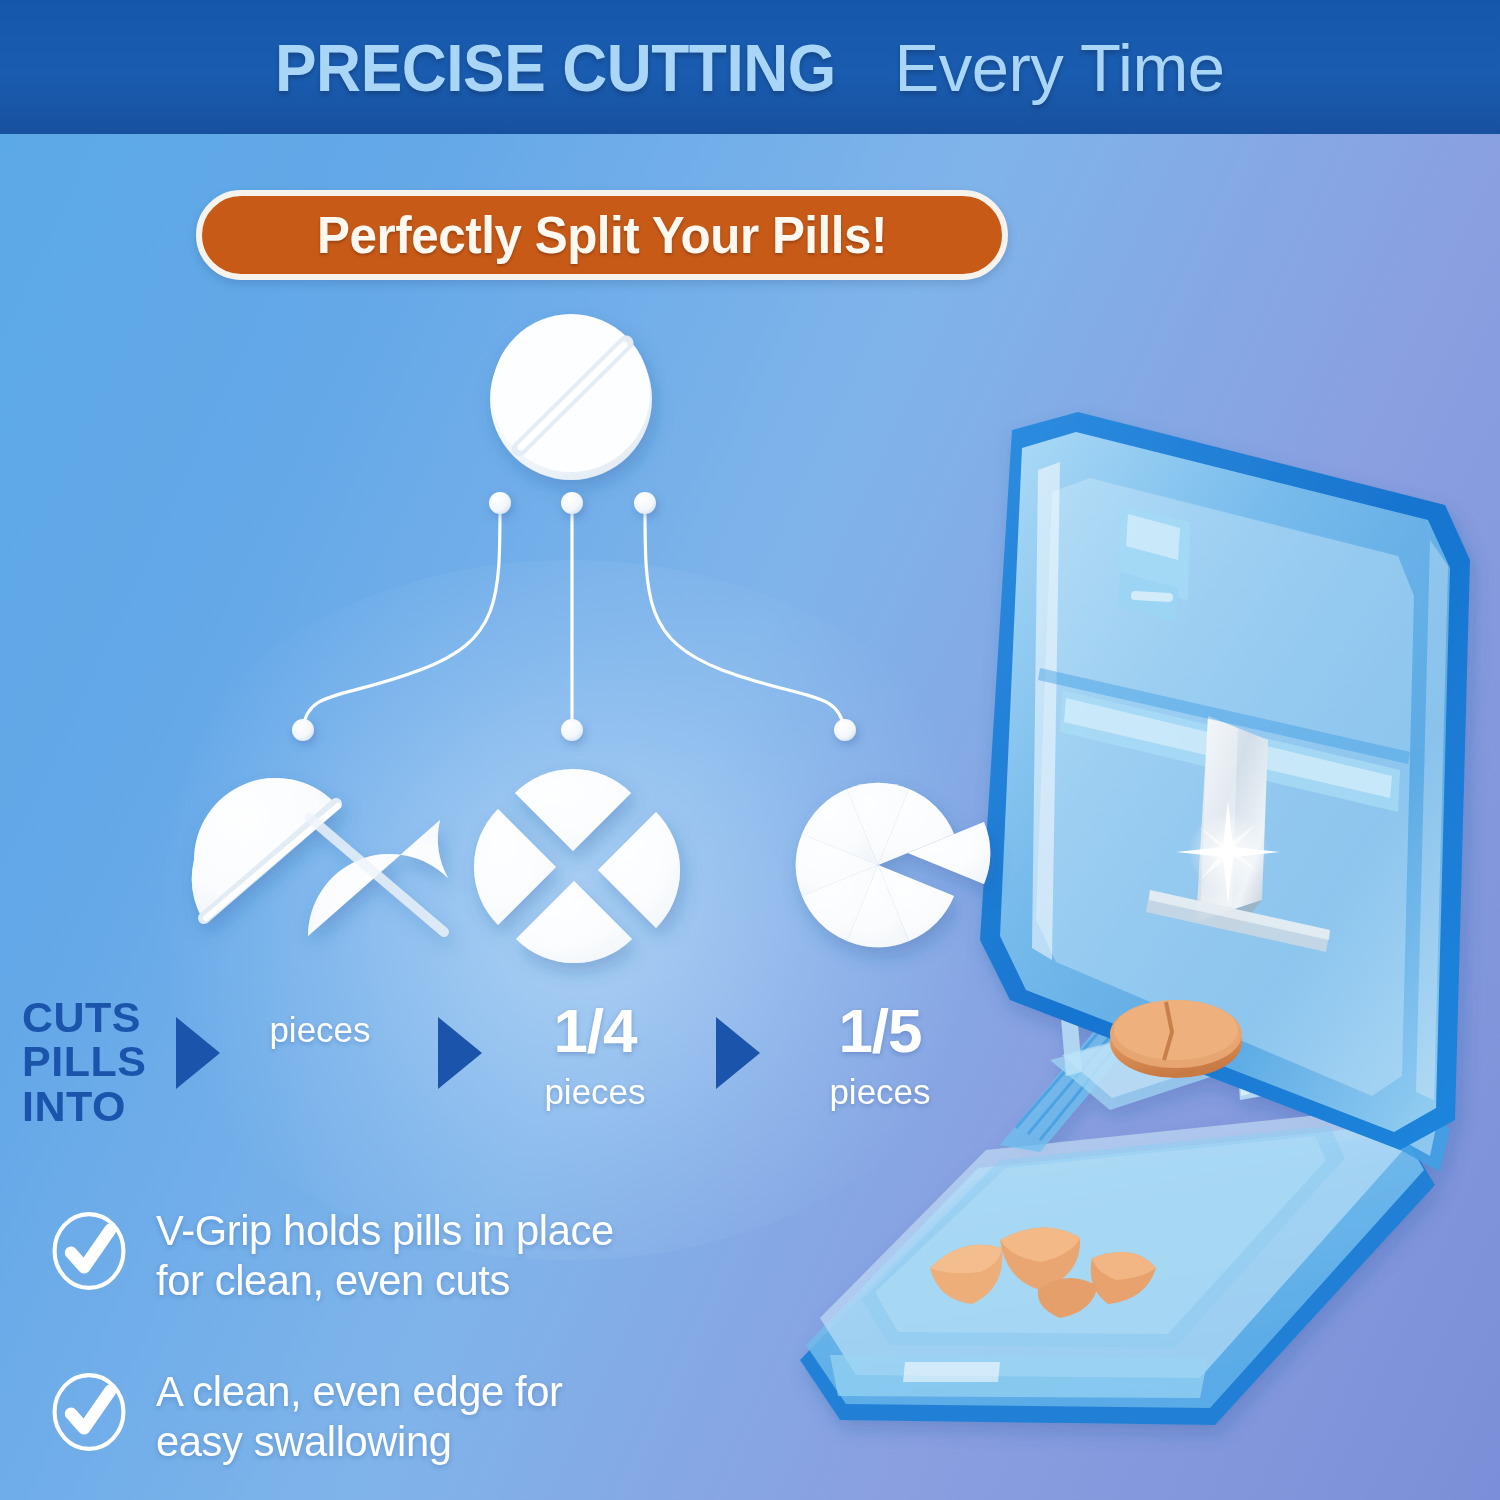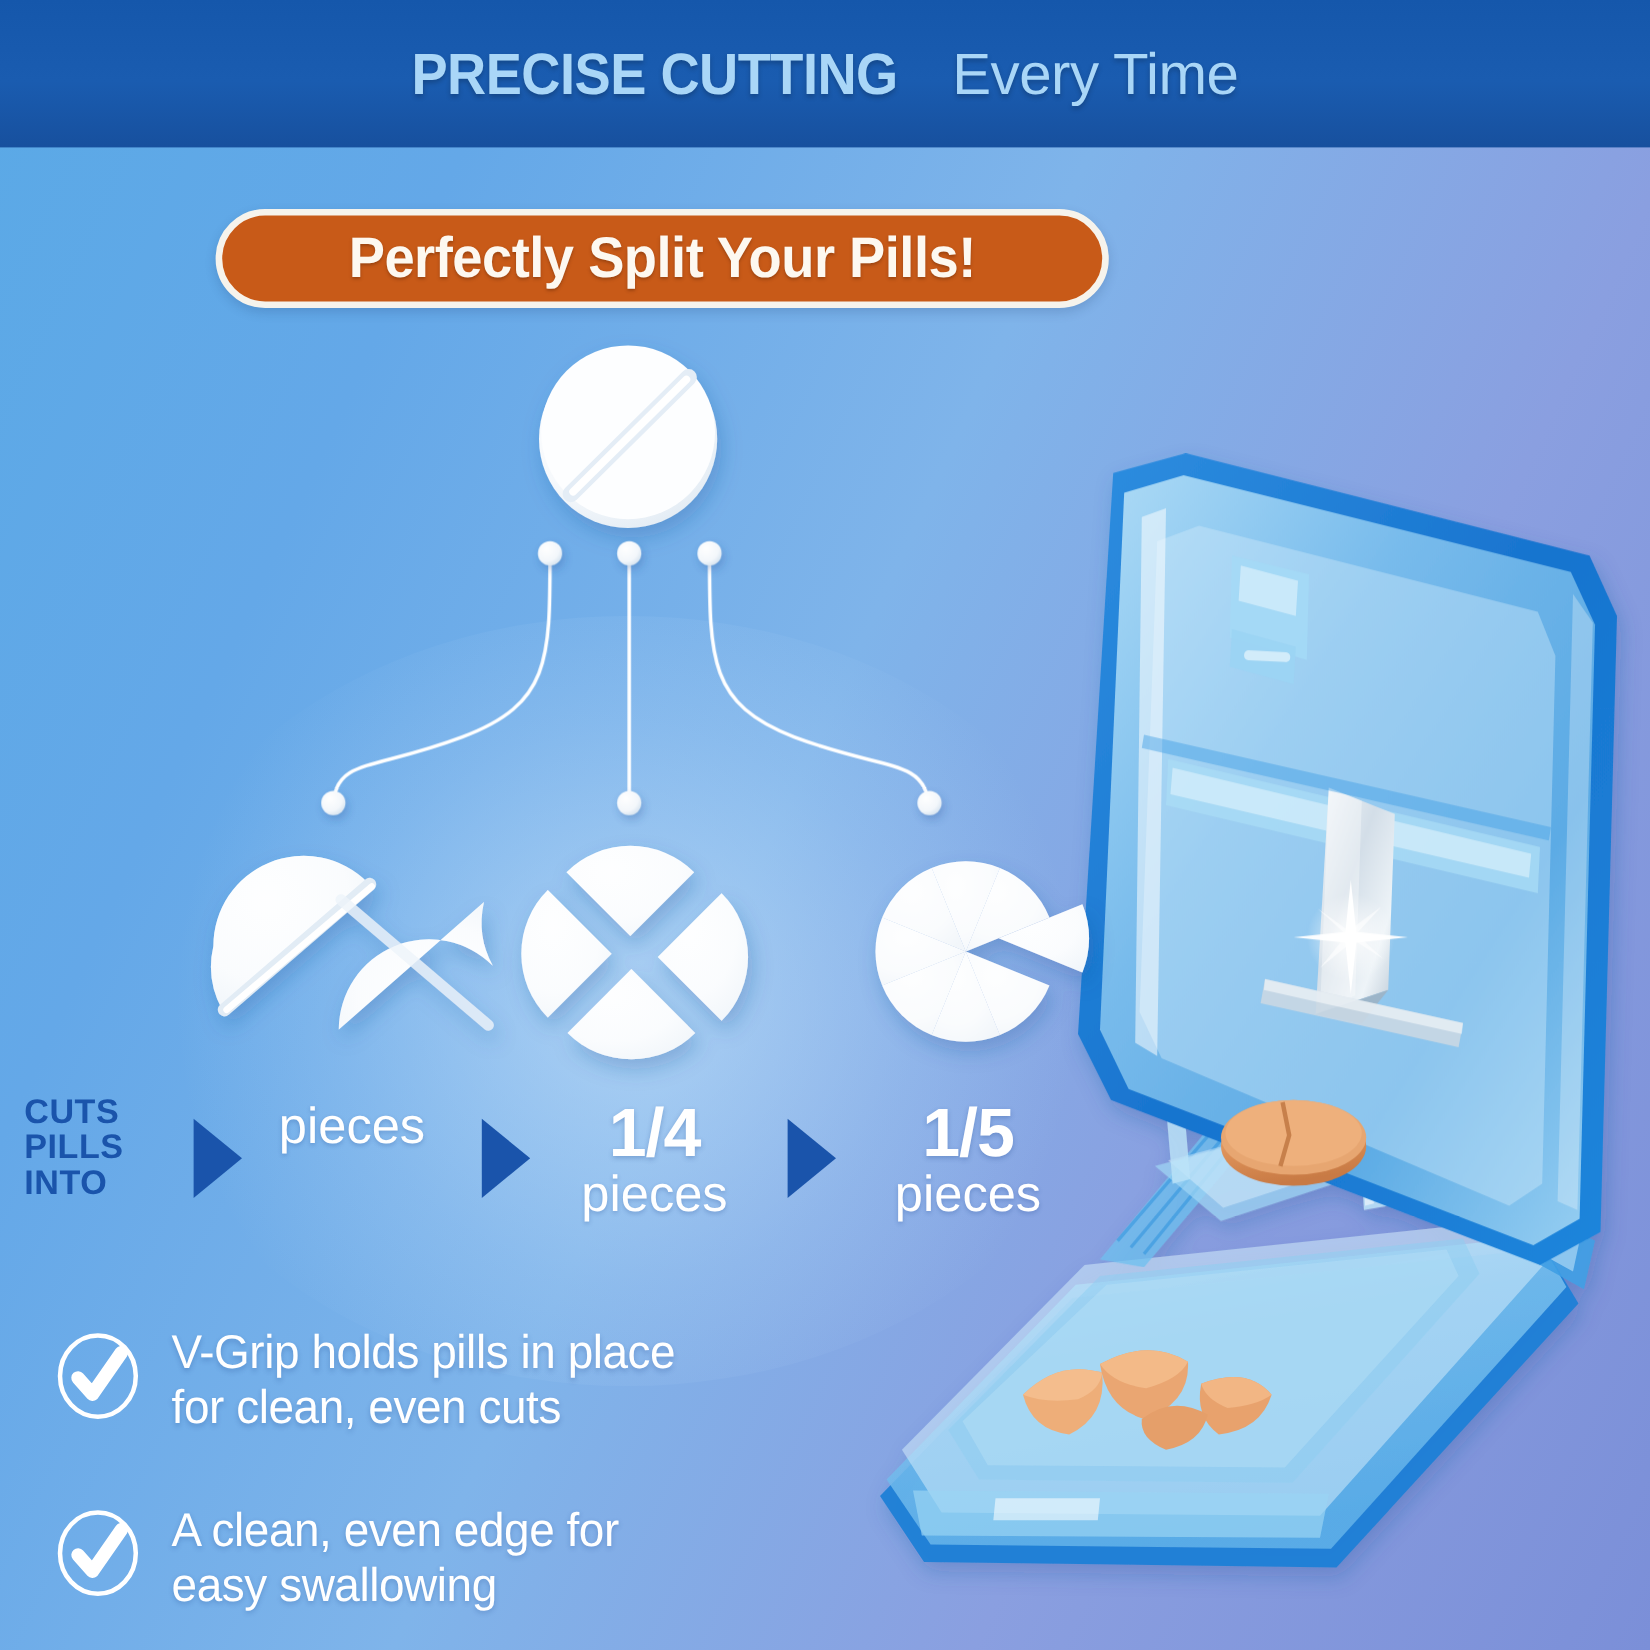--- a/index.html
+++ b/index.html
@@ -37,21 +37,21 @@
     left: 0; top: 0;
     width: 1500px;
     height: 134px;
     background: linear-gradient(180deg, #1557ab 0%, #1a5cb0 55%, #17509e 100%);
     display: flex;
     align-items: center;
     justify-content: center;
     overflow: hidden;
   }
   .header-title {
-    font-size: 53px;
+    font-size: 67px;
     line-height: 1;
     letter-spacing: -0.5px;
     white-space: nowrap;
     text-shadow: 0 3px 5px rgba(0,0,0,0.22);
   }
   .header-title .strong {
     font-weight: 800;
     color: #a9d6f7;
     font-stretch: condensed;
     transform: scaleX(0.93);
@@ -99,44 +99,45 @@
     pointer-events: none;
   }
 
   
   .cuts-label {
     position: absolute;
     left: 22px;
     top: 995px;
     width: 150px;
     color: #1a54ab;
-    font-size: 31px;
+    font-size: 43px;
     font-weight: 800;
     line-height: 1.03;
     letter-spacing: 0.5px;
     text-align: left;
   }
   .cuts-label div { white-space: nowrap; }
 
   .frac {
     position: absolute;
     text-align: center;
     color: #ffffff;
   }
   .frac .num {
     font-size: 62px;
     font-weight: 800;
     line-height: 1;
     letter-spacing: -1px;
     text-shadow: 0 2px 5px rgba(30,70,140,0.30);
   }
   .frac .sub {
-    font-size: 46px;
+    font-size: 35px;
     font-weight: 400;
     line-height: 1;
+    margin-top: 12px;
     text-shadow: 0 2px 4px rgba(30,70,140,0.28);
   }
   #frac-half { left: 225px; top: 1000px; width: 190px; }
   #frac-quarter { left: 500px; top: 1000px; width: 190px; }
   #frac-eighth { left: 785px; top: 1000px; width: 190px; }
 
   .arrow {
     position: absolute;
     width: 0; height: 0;
     border-top: 36px solid transparent;

